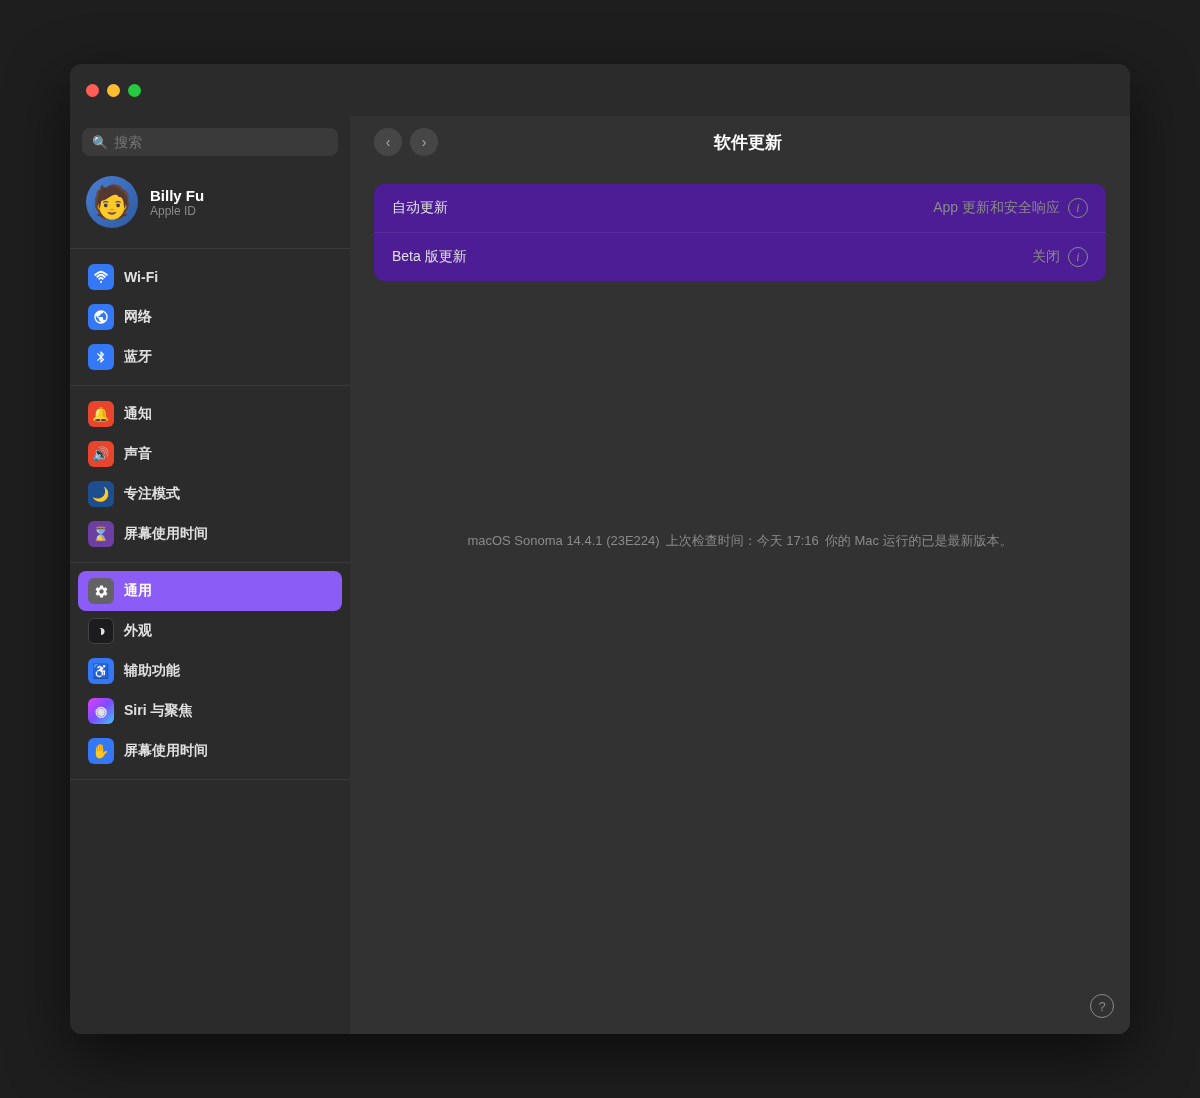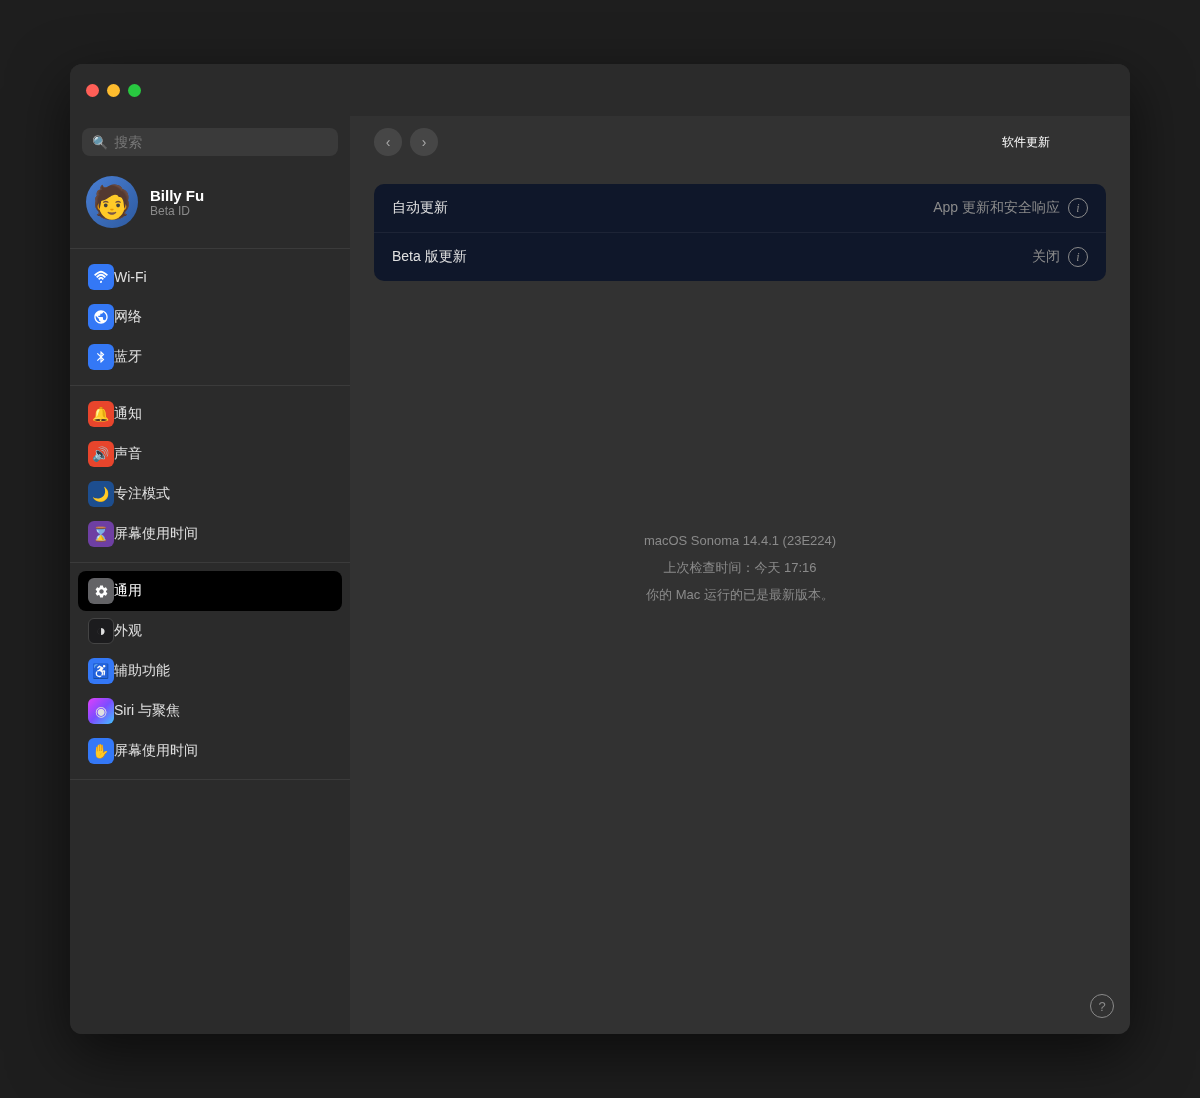--- a/index.html
+++ b/index.html
@@ -123,29 +123,30 @@
       background: rgba(255,255,255,0.08);
       margin: 4px 0;
     }
 
     .sidebar-section {
       padding: 4px 8px;
     }
     .sidebar-item {
       display: flex;
       align-items: center;
-      gap: 0;
+      gap: 10px;
       padding: 7px 10px;
       border-radius: 8px;
       cursor: pointer;
       color: #e0e0e0;
       font-size: 14px;
+      font-weight: bold;
     }
     .sidebar-item.active {
-      background: #000000;
+      background: #8b5cf6;
       color: #ffffff;
     }
     .item-icon {
       width: 26px;
       height: 26px;
       border-radius: 6px;
       display: flex;
       align-items: center;
       justify-content: center;
       font-size: 15px;
@@ -192,35 +193,35 @@
       border: none;
       cursor: pointer;
       display: flex;
       align-items: center;
       justify-content: center;
       color: #aaa;
       font-size: 14px;
     }
     .main-title {
       flex: 1;
-      text-align: right;
+      text-align: center;
       color: #ffffff;
-      font-size: 12px;
-      font-weight: 400;
+      font-size: 17px;
+      font-weight: 700;
       margin-right: 56px;
     }
 
     .main-body {
       flex: 1;
       padding: 16px 24px;
       overflow-y: auto;
     }
 
     .settings-group {
-      background: #0f172a;
+      background: #4c1d95;
       border-radius: 10px;
       overflow: hidden;
       margin-bottom: 12px;
     }
     .settings-row {
       display: flex;
       align-items: center;
       padding: 14px 18px;
       color: #e0e0e0;
       font-size: 14px;
@@ -248,21 +249,21 @@
       display: flex;
       align-items: center;
       justify-content: center;
       cursor: pointer;
       font-style: italic;
       font-family: serif;
     }
 
     .center-info {
       display: flex;
-      flex-direction: column;
+      flex-direction: row;
       align-items: center;
       justify-content: center;
       flex: 1;
       gap: 6px;
       margin-top: 250px;
     }
     .center-info-text {
       color: #8a8a8a;
       font-size: 13px;
       text-align: center;
@@ -307,21 +308,21 @@
         <span class="search-icon-svg">🔍</span>
         <input type="text" placeholder="搜索" style="">
       </div>
 
       <div class="user-profile">
         <div class="avatar">
           <span class="avatar-face">🧑</span>
         </div>
         <div class="user-info">
           <span class="user-name">Billy Fu</span>
-          <span class="user-subtitle">Beta ID</span>
+          <span class="user-subtitle">Apple ID</span>
         </div>
       </div>
 
       <div class="sidebar-divider"></div>
 
       <div class="sidebar-section">
         <div class="sidebar-item">
           <div class="item-icon icon-wifi">
             <svg width="16" height="16" viewBox="0 0 24 24" fill="white">
               <path d="M1.5 8.5C5.5 4.5 10.5 2.5 12 2.5s6.5 2 10.5 6l-2 2C17.5 7.5 14.5 5.5 12 5.5s-5.5 2-8.5 5L1.5 8.5zm3 3c3-3 5-4.5 7.5-4.5s4.5 1.5 7.5 4.5l-2 2c-2-2-3.5-3.5-5.5-3.5s-3.5 1.5-5.5 3.5l-2-2zm3 3c2-2 3-3 4.5-3s2.5 1 4.5 3l-2 2c-1-1-1.5-2-2.5-2s-1.5 1-2.5 2l-2-2zm4.5 3c.8 0 1.5.7 1.5 1.5S12.8 21 12 21s-1.5-.7-1.5-1.5S11.2 17.5 12 17.5z"></path>

